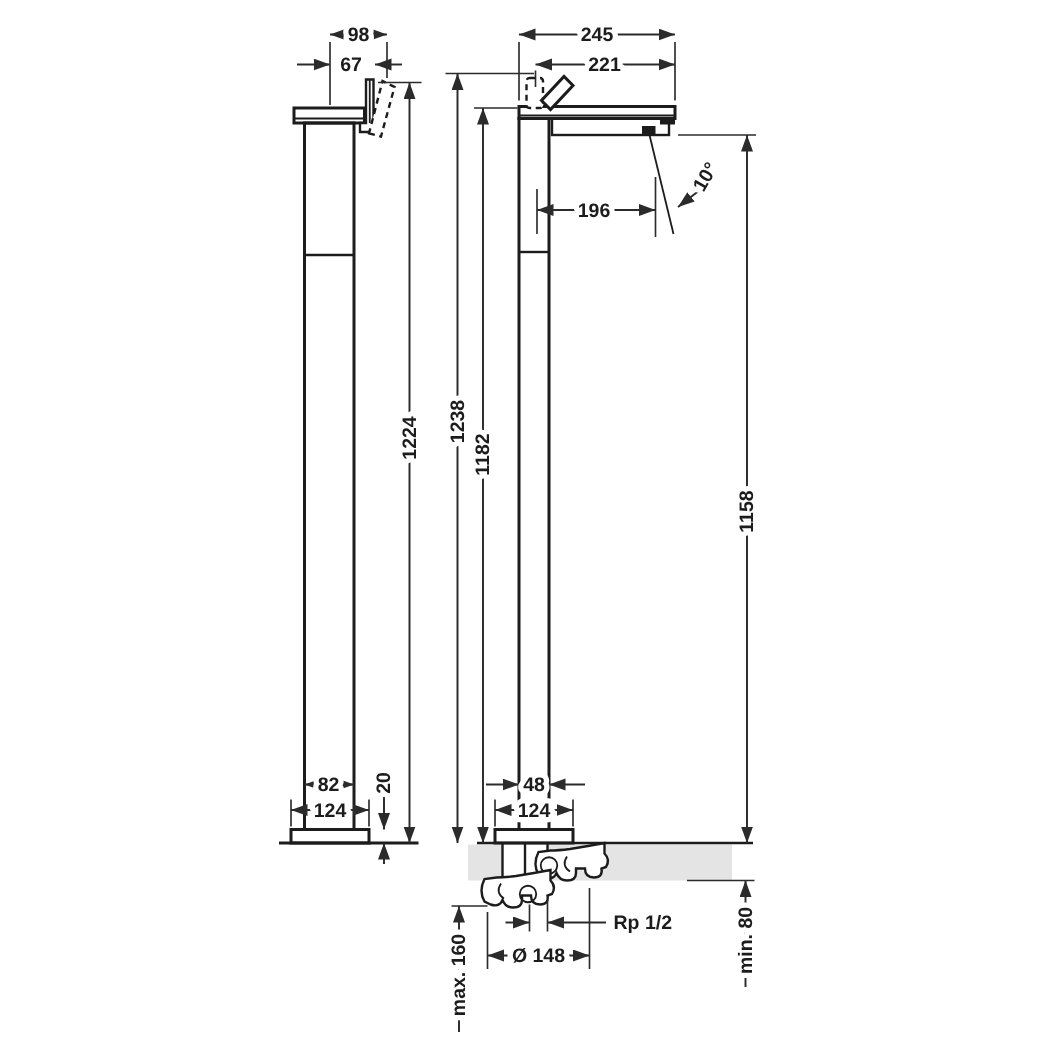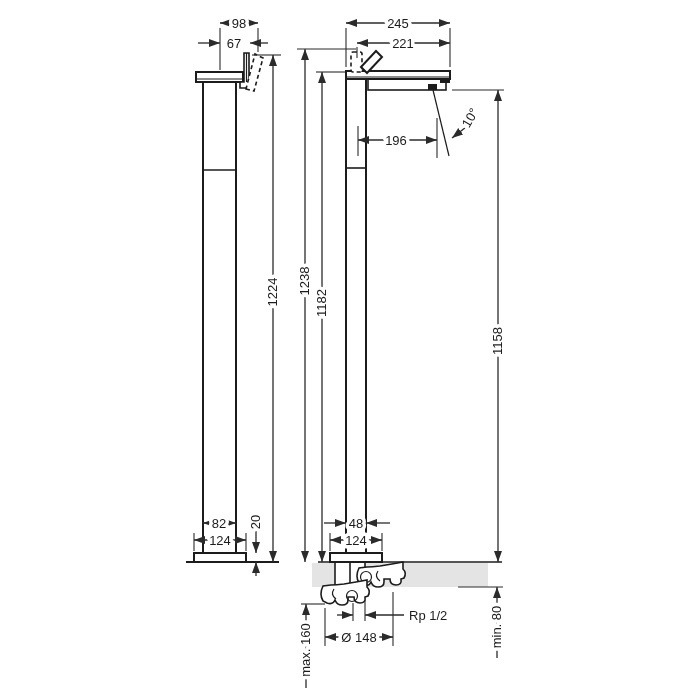--- a/index.html
+++ b/index.html
@@ -1,18 +1,19 @@
 <!DOCTYPE html>
 <html><head>
 <meta charset="utf-8">
 <style>
   html,body{margin:0;padding:0;background:#ffffff;}
   .canvas{
     position:relative;width:700px;height:700px;background:#ffffff;
     font-family:"Liberation Sans", sans-serif;
+    font-weight:bold;
   }
   svg{display:block;}
   .obj   {stroke:#1c1c1c;fill:none;stroke-width:2;}
   .obj-thin{stroke:#1c1c1c;fill:none;stroke-width:1.2;}
   .obj-mid {stroke:#1c1c1c;fill:none;stroke-width:1.6;}
   .white-fill{fill:#ffffff;}
   .solid-fill{fill:#1c1c1c;stroke:none;}
   .dim   {stroke:#2b2b2b;fill:none;stroke-width:1.3;}
   .ext   {stroke:#2b2b2b;fill:none;stroke-width:1.1;}
   .dash  {stroke-dasharray:4 3;}

